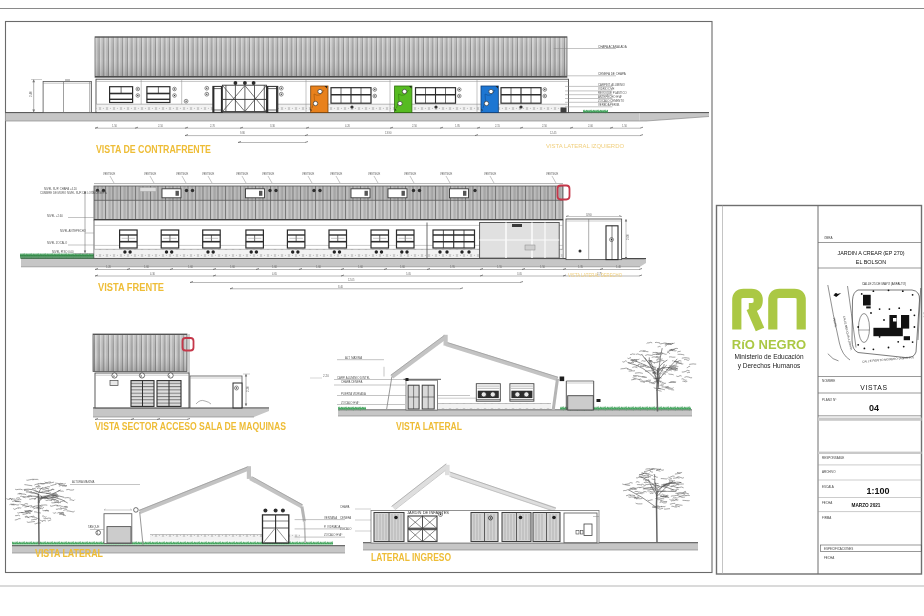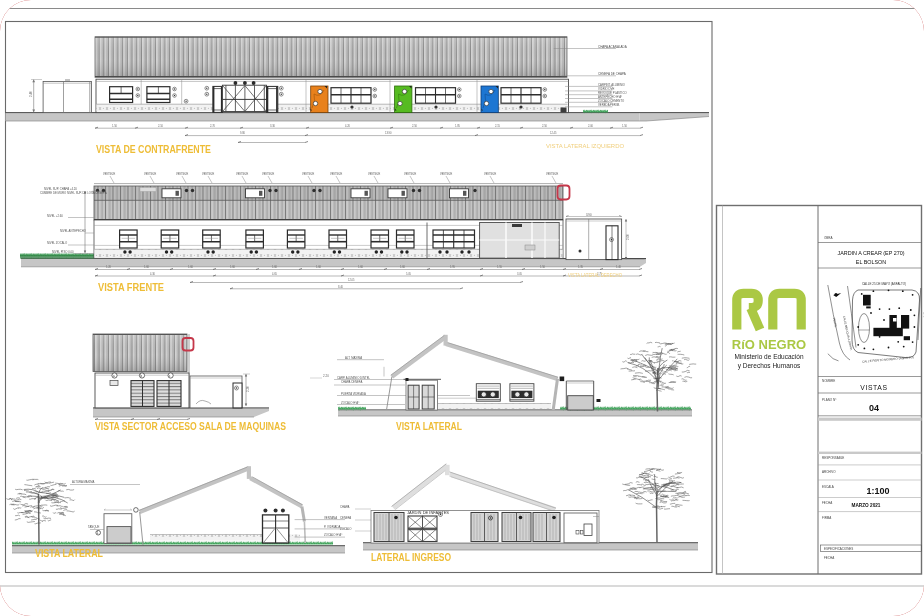--- a/index.html
+++ b/index.html
@@ -1,16 +1,16 @@
 <!DOCTYPE html>
 <html><head>
 <meta charset="utf-8">
 <style>
 html,body{margin:0;padding:0;background:#ffffff;}
-#sheet{position:relative;width:924px;height:616px;background:#b91c1c;overflow:hidden;border-radius:31px;}
+#sheet{position:relative;width:924px;height:616px;background:#b91c1c;overflow:hidden;}
 svg{display:block;}
 text{font-family:"Liberation Sans",sans-serif;}
 </style>
 </head>
 <body>
 <div id="sheet">
 <svg width="924" height="616" viewBox="0 0 924 616" xmlns="http://www.w3.org/2000/svg">
 <defs>
 <pattern id="corr" width="4.7" height="8" patternUnits="userSpaceOnUse">
   <rect width="4.7" height="8" fill="#c0c0c0"></rect>

